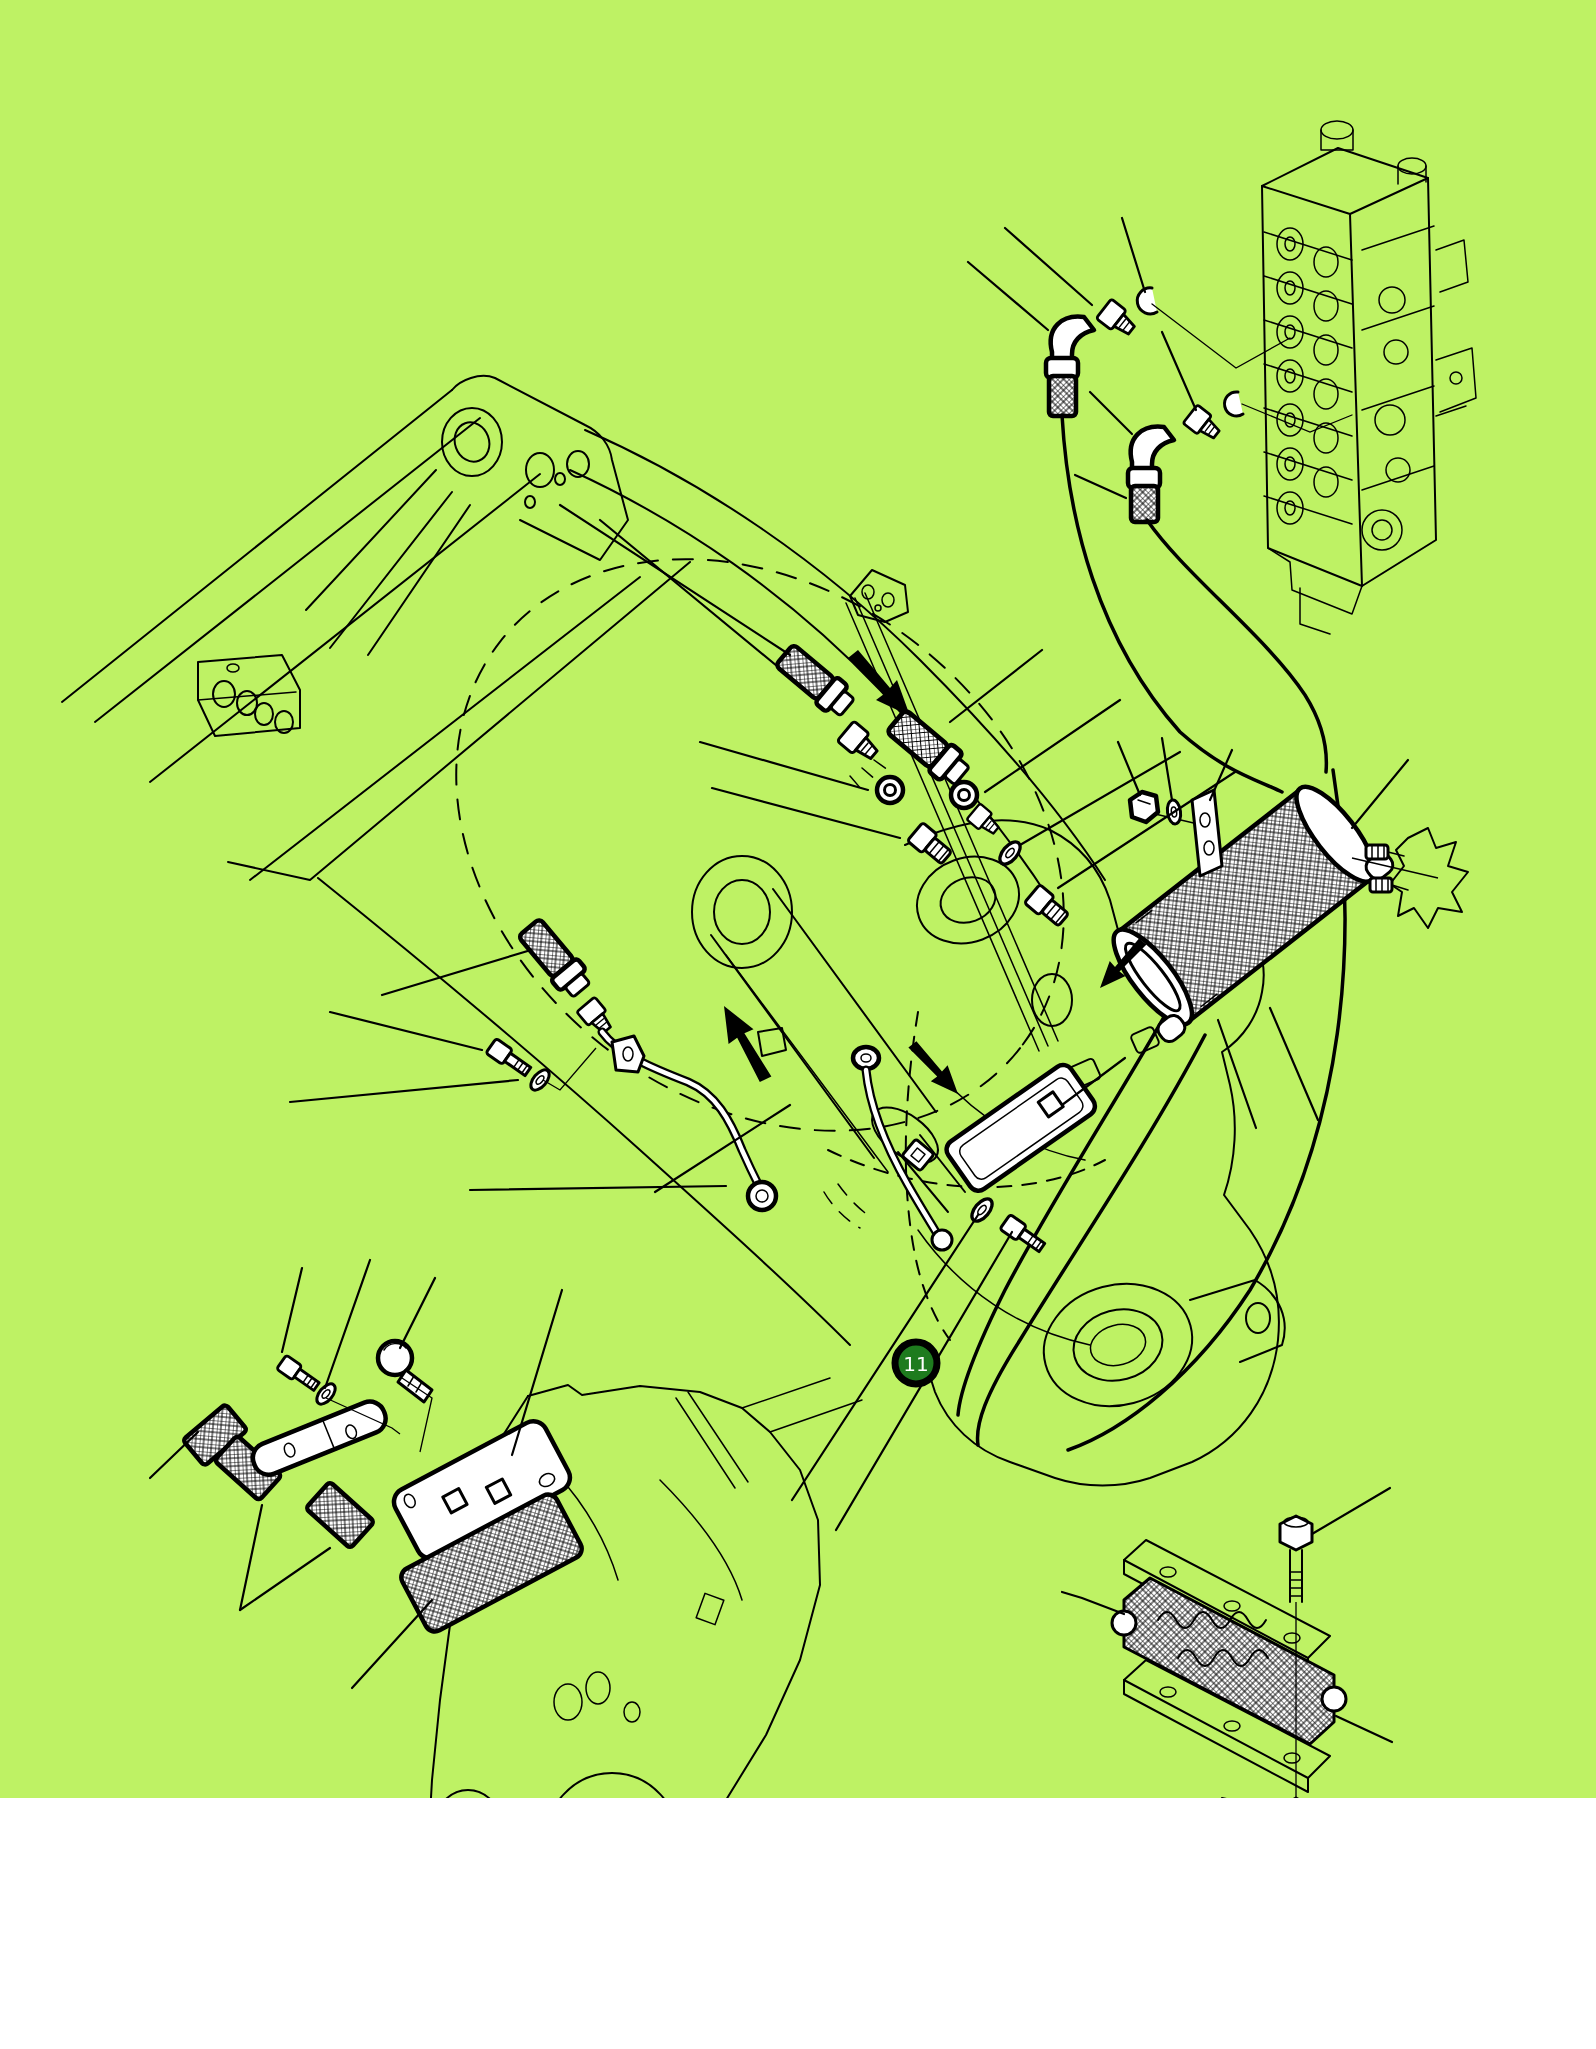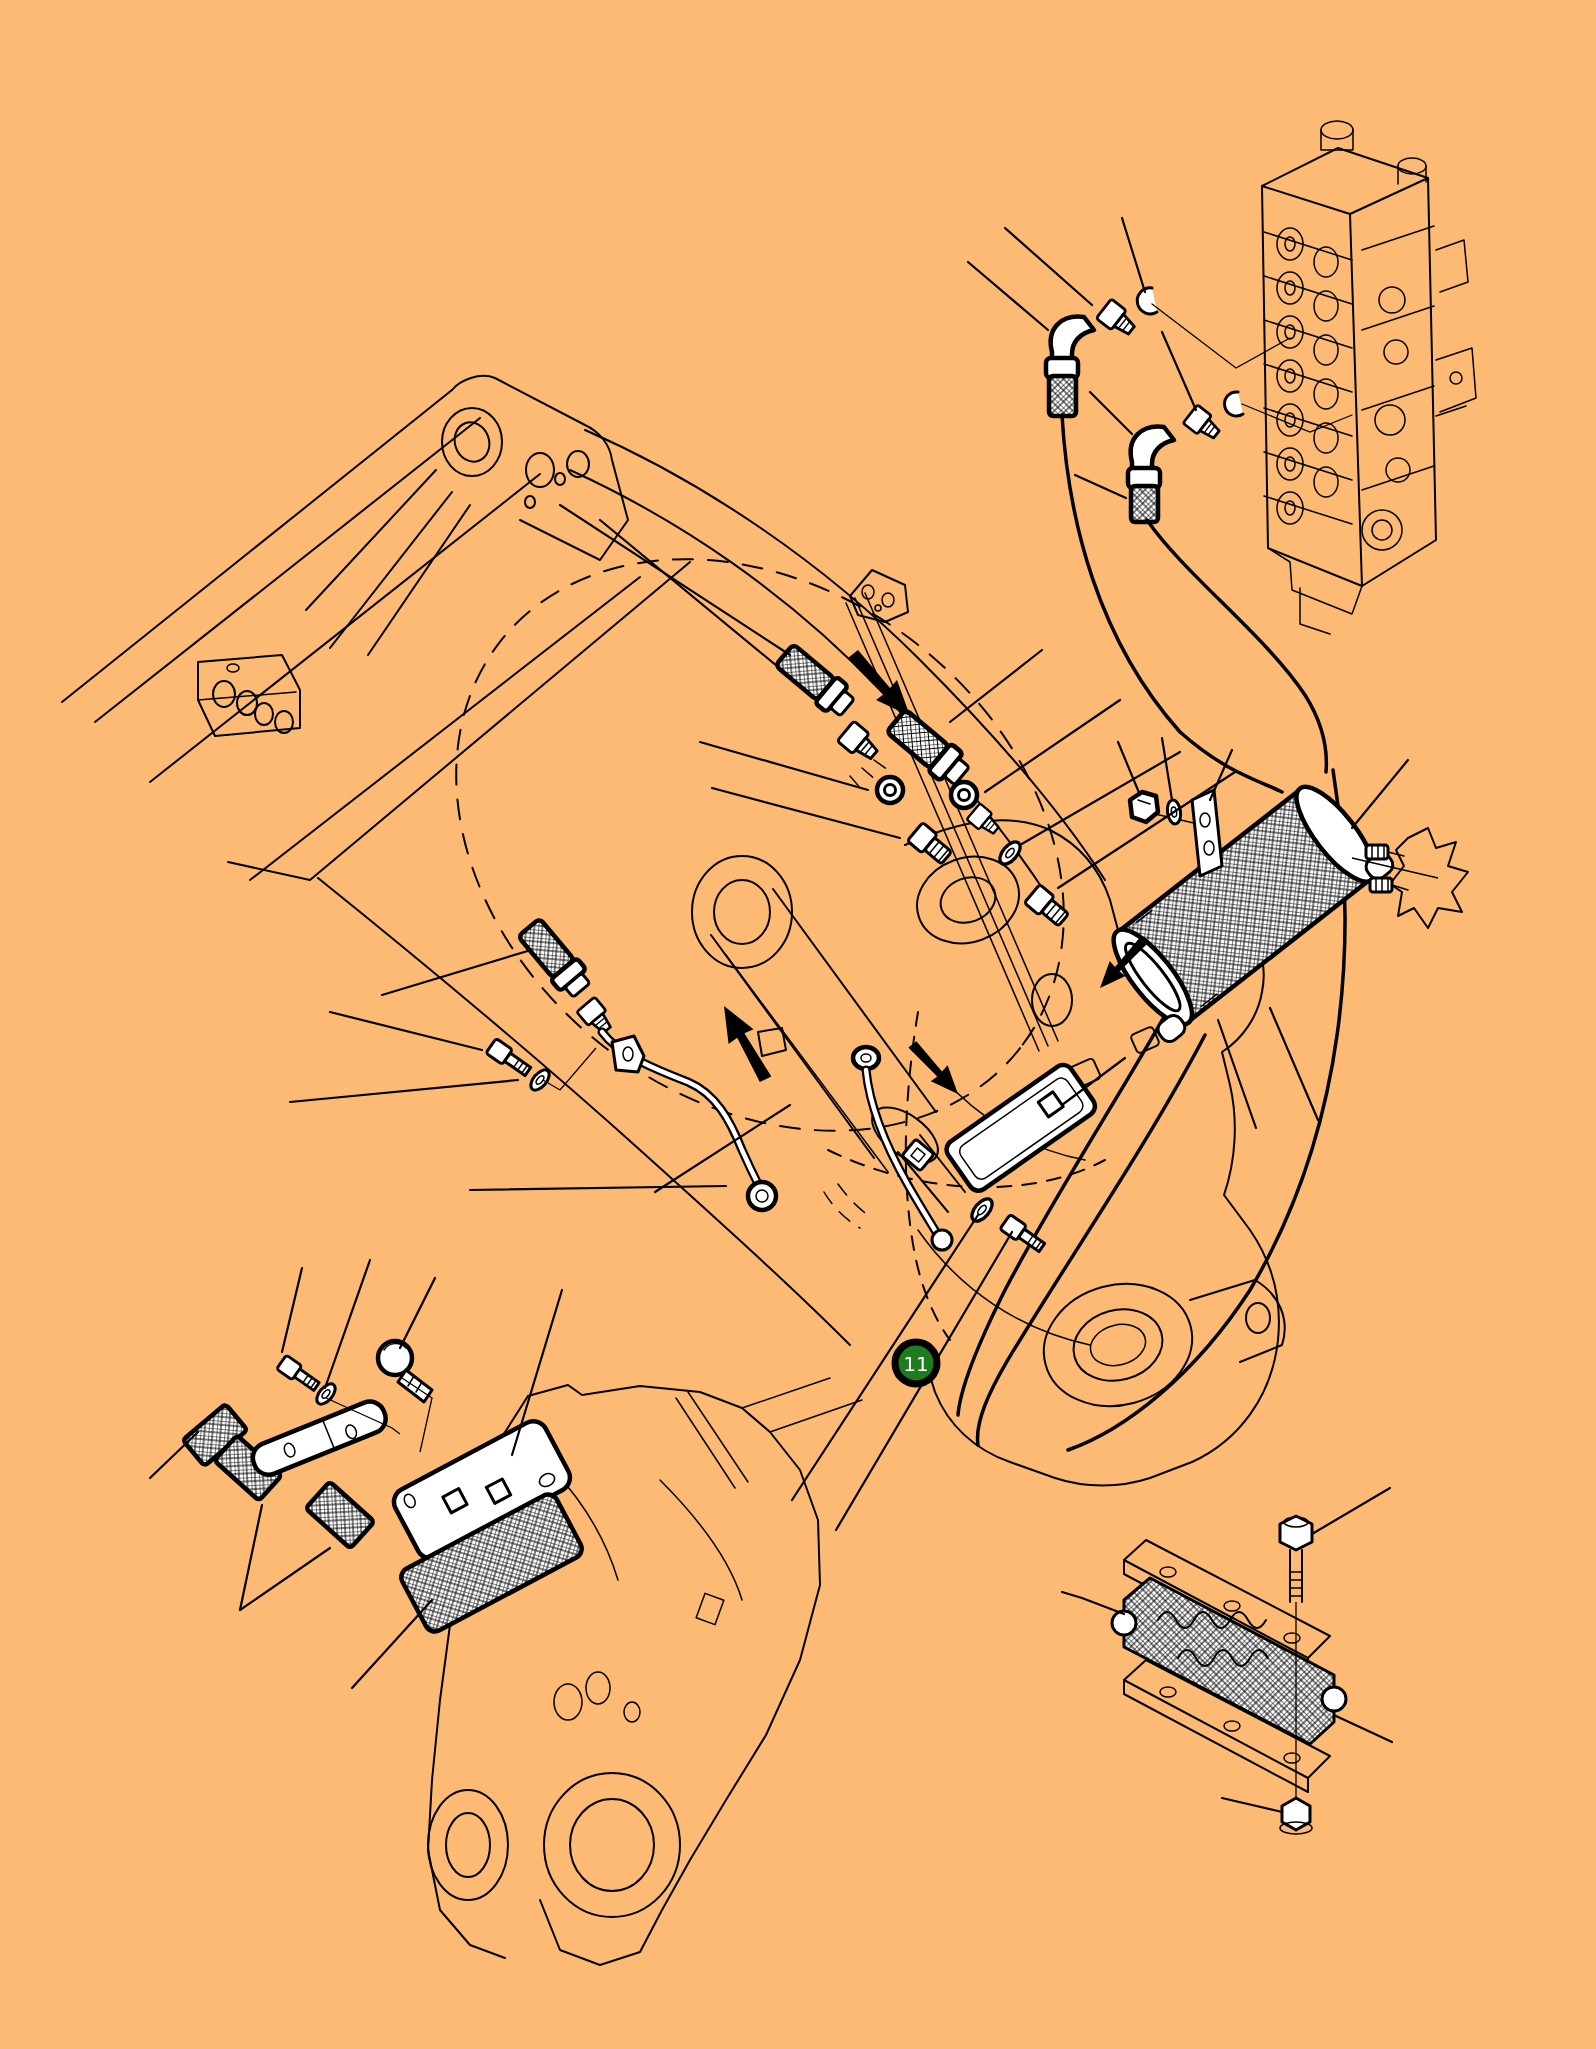--- a/index.html
+++ b/index.html
@@ -1,16 +1,16 @@
 <!DOCTYPE html>
 <html><head>
 <meta charset="utf-8">
 <style>
   html,body{margin:0;padding:0;background:#fff;}
-  .stage{position:relative;width:1596px;height:2049px;background:#fdba74;overflow:hidden;
+  .stage{position:relative;width:1596px;height:1798px;background:#bef264;overflow:hidden;
          font-family:"DejaVu Sans","Liberation Sans",sans-serif;}
   svg{position:absolute;left:0;top:0;}
   .ln{fill:none;stroke:#000;stroke-width:2;stroke-linecap:round;stroke-linejoin:round;}
   .ln1{fill:none;stroke:#000;stroke-width:1.5;stroke-linecap:round;stroke-linejoin:round;}
   .hv{fill:#fff;stroke:#000;stroke-width:4.5;stroke-linecap:round;stroke-linejoin:round;}
   .hv3{fill:#fff;stroke:#000;stroke-width:3;stroke-linecap:round;stroke-linejoin:round;}
   .xh{fill:url(#xhatch);stroke:#000;stroke-width:4.5;stroke-linejoin:round;}
   .xh3{fill:url(#xhatch);stroke:#000;stroke-width:3;stroke-linejoin:round;}
   .ldr{fill:none;stroke:#000;stroke-width:2.2;stroke-linecap:round;}
   .thin{fill:none;stroke:#000;stroke-width:1.3;}

